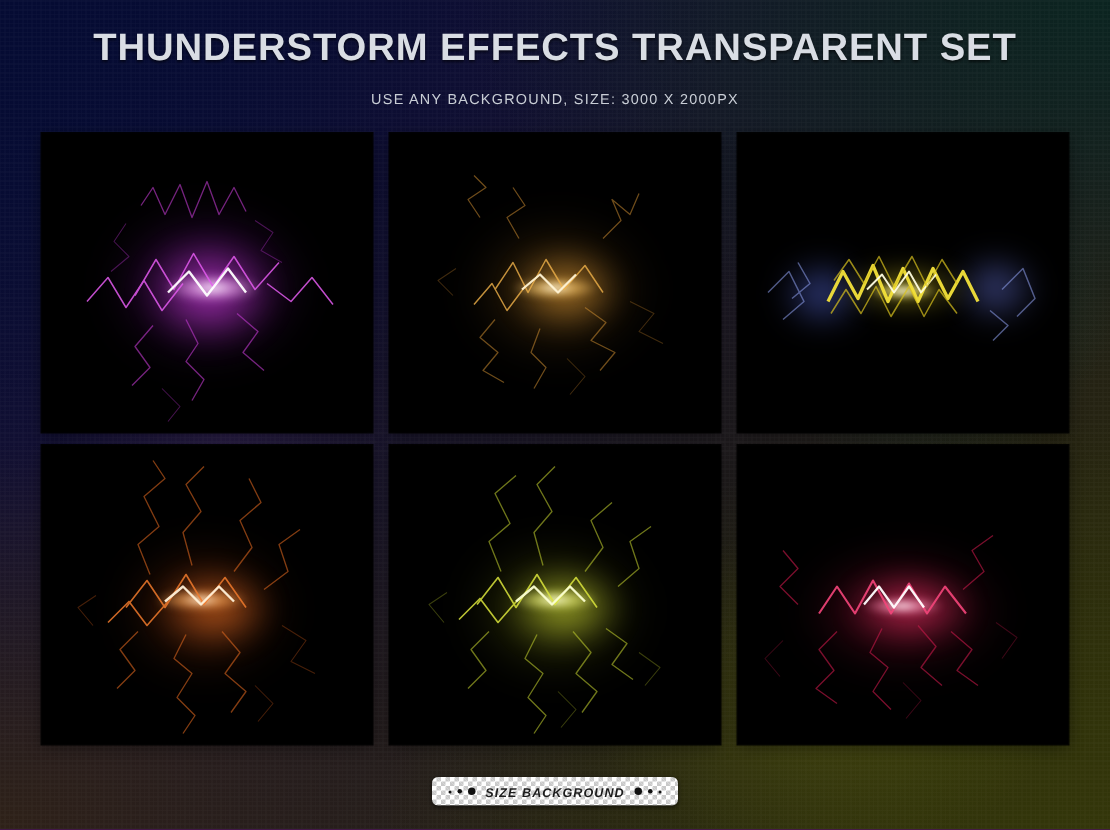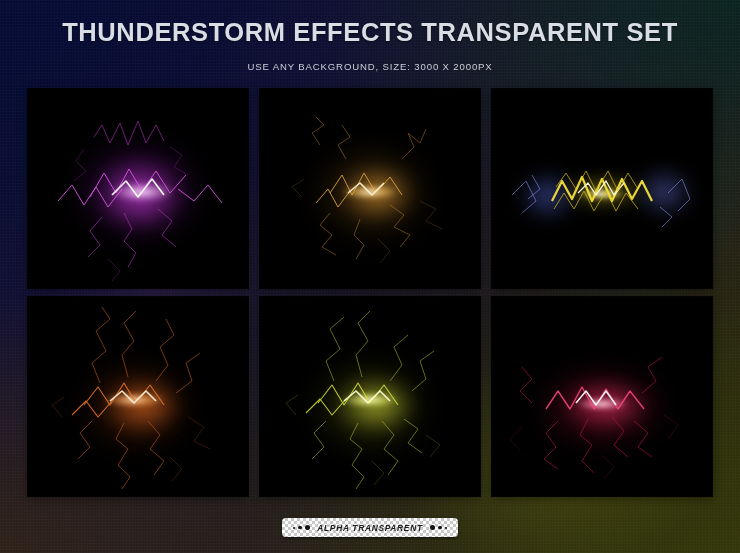--- a/index.html
+++ b/index.html
@@ -312,21 +312,21 @@
 
   </div>
 
   <div class="badge-wrap">
     <div class="badge">
       <span class="dots">
         <span class="dot d1"></span>
         <span class="dot d2"></span>
         <span class="dot d3"></span>
       </span>
-      <span class="badge-label">ALPHA TRANSPARENT</span>
+      <span class="badge-label">SIZE BACKGROUND</span>
       <span class="dots">
         <span class="dot d3"></span>
         <span class="dot d2"></span>
         <span class="dot d1"></span>
       </span>
     </div>
   </div>
 
 </div>
 

